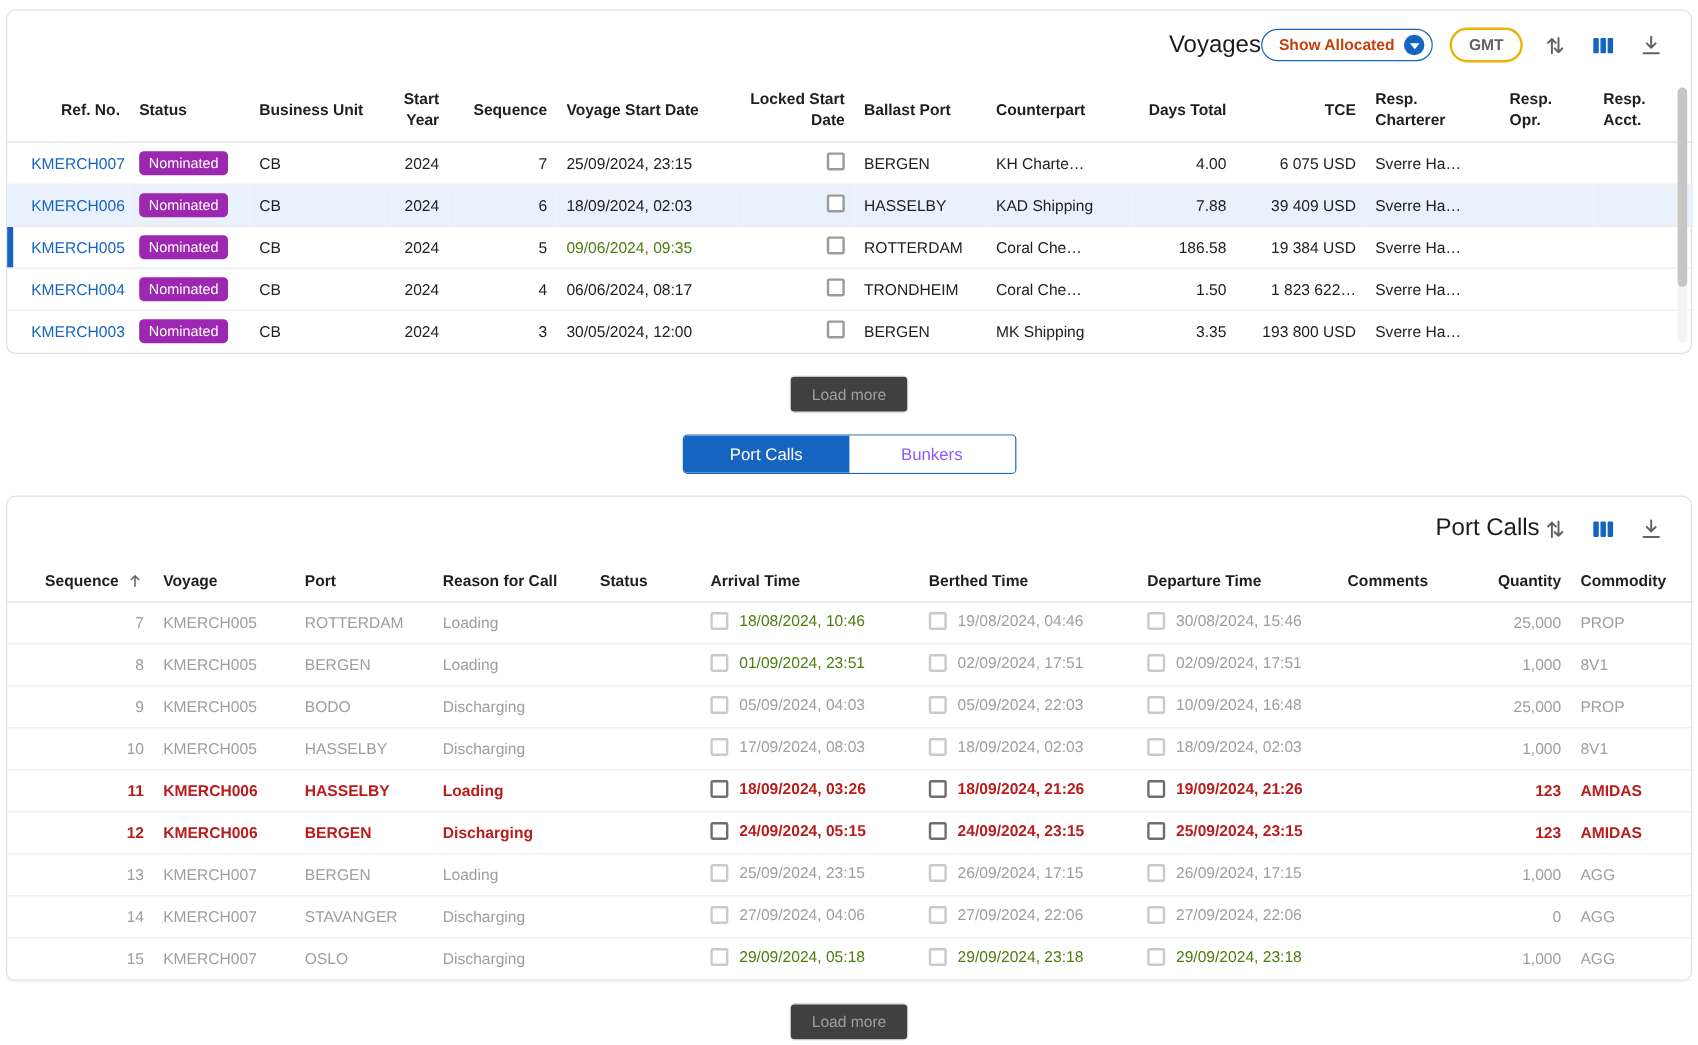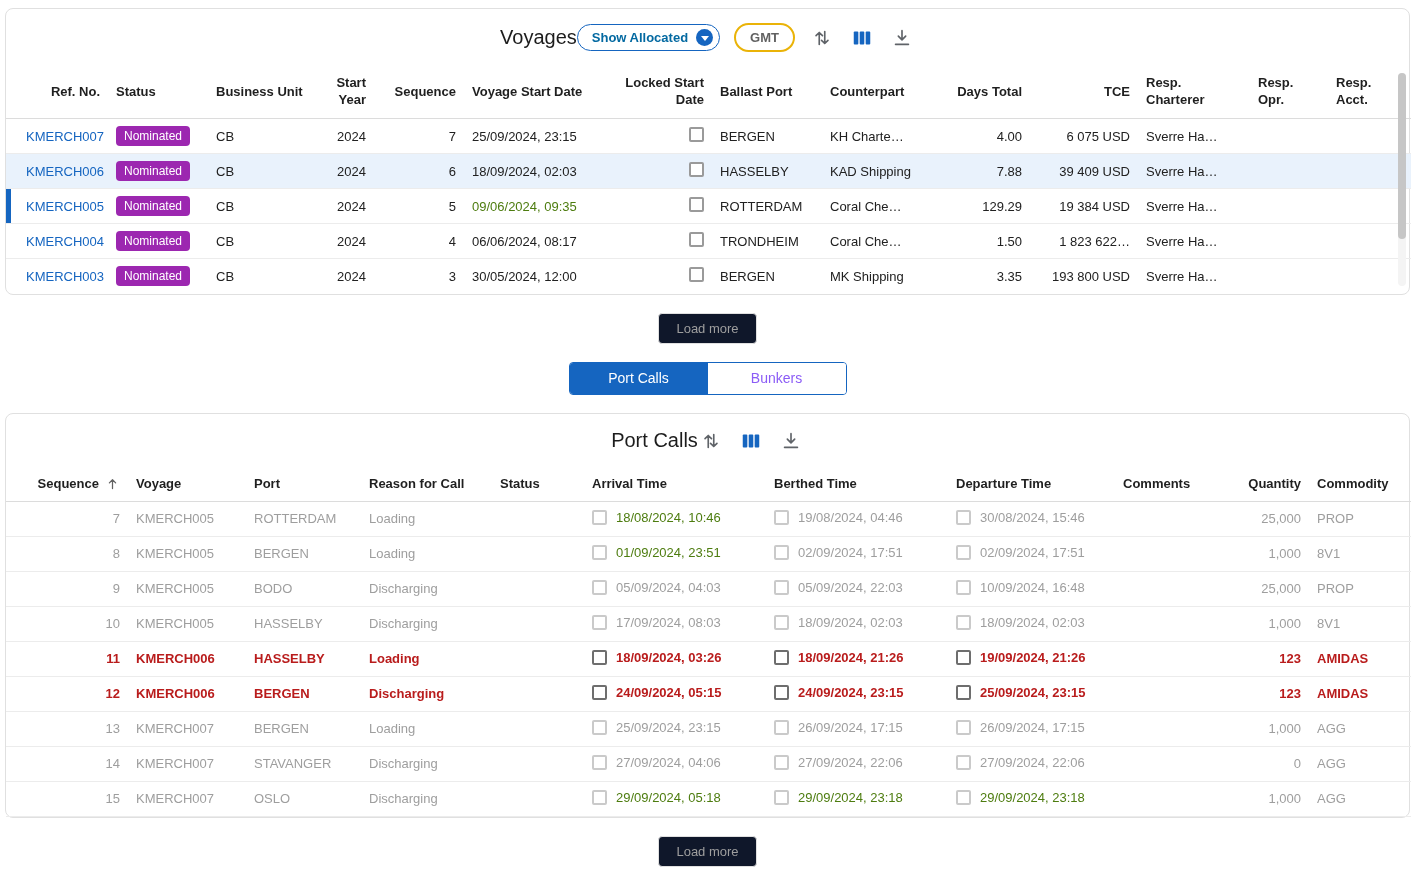--- a/index.html
+++ b/index.html
@@ -11,31 +11,31 @@
     overflow: hidden;
   }
   .card {
     position: relative;
     margin: 8px 5px 0 5px;
     border: 1px solid #E0E0E0;
     border-radius: 8px;
     background: #fff;
   }
   .card-header {
-    display: flex; justify-content: center; align-items: center;
+    display: flex; justify-content: flex-end; align-items: center;
     padding: 14px 20px 12px 20px;
   }
   .card-title { font-size: 20px; font-weight: 400; color: #1C1C1C; }
   .controls { display: flex; align-items: center; gap: 14px; }
   .pill {
     display: inline-flex; align-items: center; gap: 8px;
     border-radius: 16px; font-size: 13px; font-weight: bold;
     background: #fff; cursor: pointer; font-family: inherit;
   }
-  .pill.blue { border: 1px solid #1565C0; color: #0369a1; padding: 4px 6px 4px 14px; }
+  .pill.blue { border: 1px solid #1565C0; color: #c2410c; padding: 4px 6px 4px 14px; }
   .pill.gray { border: 2px solid #eab308; color: #616161; padding: 5px 14px; }
   .caret-circle {
     width: 17px; height: 17px; border-radius: 50%;
     background: #1565C0; display: inline-flex; align-items: center; justify-content: center;
   }
   .caret-circle::after {
     content: ""; border-left: 4px solid transparent; border-right: 4px solid transparent;
     border-top: 5px solid #fff; margin-top: 1px;
   }
   .icon-btn { background: none; border: none; cursor: pointer; width: 26px; height: 26px;
@@ -75,21 +75,21 @@
   #portcalls-table tbody td { border-bottom: 1px solid #ECECEC; }
   #portcalls-table tbody tr.muted td { color: #9E9E9E; }
   #portcalls-table tbody tr.muted .cb { border-color: #CACACA; }
   #portcalls-table tbody tr.emph td { color: #b91c1c; font-weight: bold; }
   #portcalls-table tbody tr.emph .cb { border-color: #6E6E6E; }
   #portcalls-table th { padding: 9px 8px; }
 
   .load-more-wrap { text-align: center; }
   .load-more {
     margin: 18px auto 14px auto;
-    border: 1px solid #E0E0E0; border-radius: 4px; background: #0f172a;
+    border: 1px solid #E0E0E0; border-radius: 4px; background: #404040;
     color: #9E9E9E; font-size: 13px; font-family: inherit;
     padding: 7px 17px; cursor: pointer;
   }
   .tabs {
     width: 278px; margin: 4px auto 18px auto; display: flex;
     border: 1px solid #1565C0; border-radius: 4px; overflow: hidden;
   }
   .tab {
     flex: 1; height: 31px; font-size: 14px; font-family: inherit;
     background: #fff; color: #8b5cf6; border: none; cursor: pointer;
@@ -210,21 +210,21 @@
         <tr class="sel">
           <td class="al first"><a class="ref-link">KMERCH005</a></td>
           <td class="al"><span class="badge">Nominated</span></td>
           <td class="al">CB</td>
           <td class="ar">2024</td>
           <td class="ar">5</td>
           <td class="al orange">09/06/2024, 09:35</td>
           <td class="ac"><span class="cb"></span></td>
           <td class="al">ROTTERDAM</td>
           <td class="al">Coral Che…</td>
-          <td class="ar">129.29</td>
+          <td class="ar">186.58</td>
           <td class="ar">19 384 USD</td>
           <td class="al">Sverre Ha…</td>
           <td class="al"></td>
           <td class="al"></td>
         </tr>
         <tr class="">
           <td class="al first"><a class="ref-link">KMERCH004</a></td>
           <td class="al"><span class="badge">Nominated</span></td>
           <td class="al">CB</td>
           <td class="ar">2024</td>

